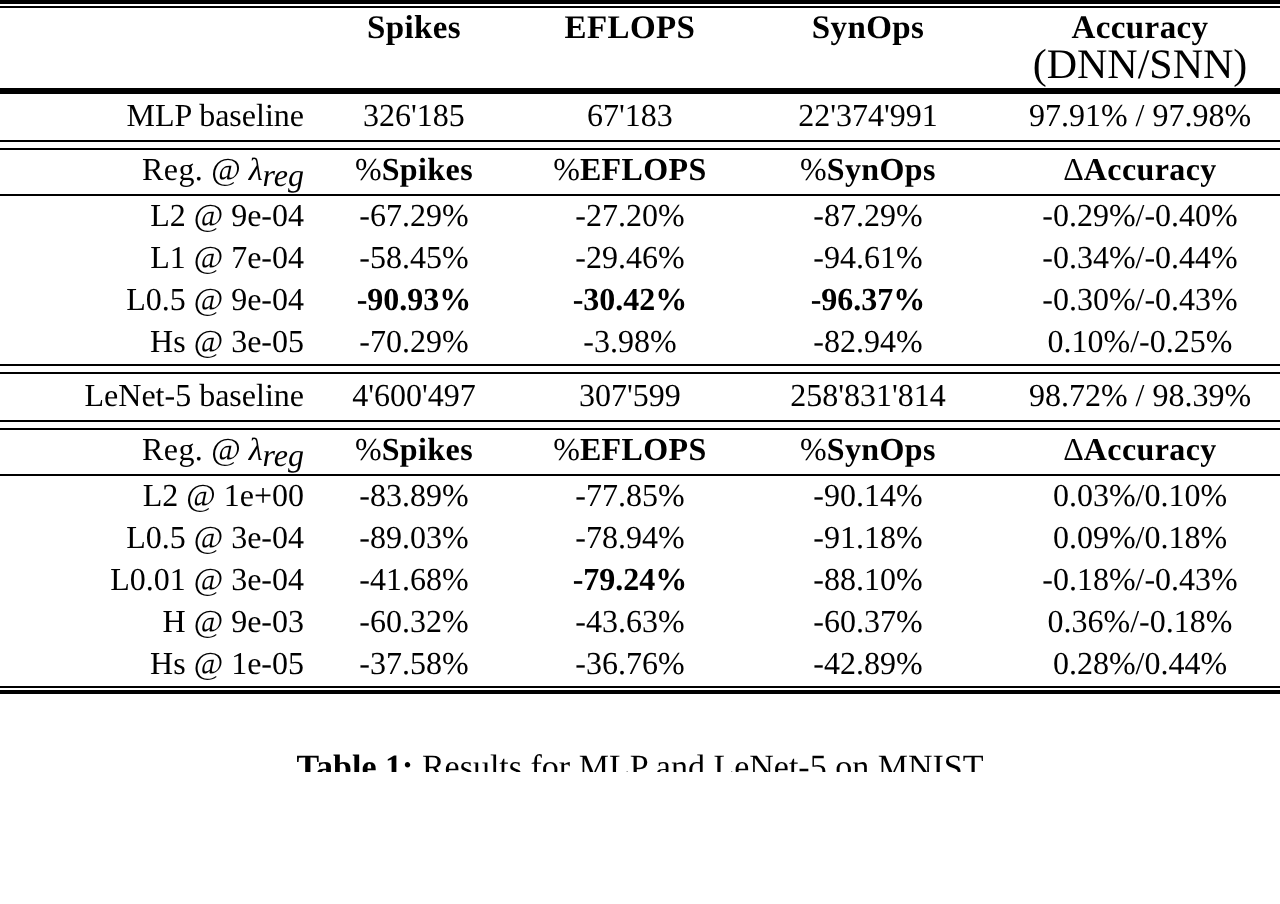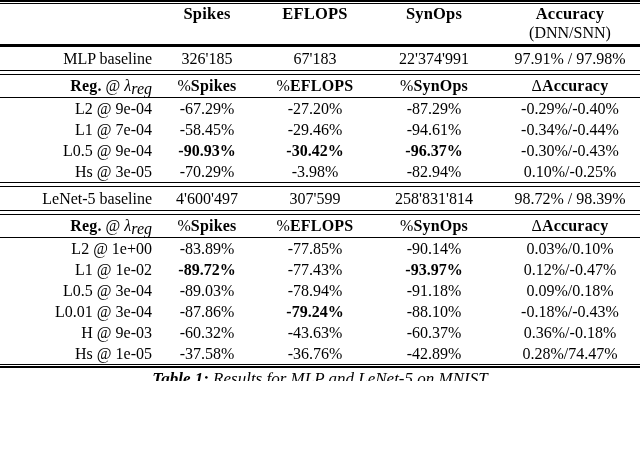--- a/index.html
+++ b/index.html
@@ -15,38 +15,38 @@
   table.tbl td{padding:0;font-size:16px;}
   
   .rtd{line-height:0;}
   .ln{background:#000;width:100%;font-size:0;line-height:0;}
   .h1{height:1px}.h2{height:2px}.h3{height:3px}
   .gap{width:100%;font-size:0;line-height:0;}
   .g1{height:1px}.g3{height:3px}
   
   .headrow td{height:40px;vertical-align:top;padding-top:2px;}
   .bhead{font-weight:bold;font-size:16.5px;line-height:19px;text-align:center;letter-spacing:.2px;}
-  .accsub{font-weight:normal;font-size:16px;line-height:19px;text-align:center;}
+  .accsub{font-weight:normal;font-size:21px;line-height:19px;text-align:center;}
   
   .c1{text-align:right;padding-left:8px !important;white-space:nowrap;}
   .cc{text-align:center;white-space:nowrap;}
   .brow td{height:23px;line-height:23px;}
   .regrow td{height:22px;line-height:22px;}
   .drow td{height:21px;line-height:21px;}
   .bv{font-weight:bold;}
-  b{font-weight:bold;margin-top:25px;}
+  b{font-weight:normal;margin-top:25px;}
   .it{font-style:italic;}
   sub.lsub{font-size:16px;font-style:italic;vertical-align:-3px;line-height:0;}
   .regrow .c1 b{letter-spacing:.2px;}
   .pct{font-weight:normal;}
   .regb{font-weight:bold;letter-spacing:.2px;}
   
   .cap-clip{
-    height:13px;overflow:hidden;
-    text-align:center;font-size:17px;line-height:21px;white-space:nowrap;font-style:italic;
+    margin-top:26px;height:13px;overflow:hidden;
+    text-align:center;font-size:17px;line-height:21px;white-space:nowrap;
   }
   .cap-b{font-weight:bold;}
 </style>
 </head>
 <body>
 
 <table class="tbl">
   <colgroup>
     <col style="width:152px">
       <col style="width:110px">
@@ -185,53 +185,46 @@
   </tr>
 
   <tr class="drow">
     <td class="c1">L2 @ 1e+00</td>
     <td class="cc">-83.89%</td>
     <td class="cc">-77.85%</td>
     <td class="cc">-90.14%</td>
     <td class="cc">0.03%/0.10%</td>
   </tr>
   <tr class="drow">
-    <td class="c1">L1 @ 1e-02</td>
-    <td class="cc bv">-89.72%</td>
-    <td class="cc">-77.43%</td>
-    <td class="cc bv">-93.97%</td>
-    <td class="cc">0.12%/-0.47%</td>
-  </tr>
-  <tr class="drow">
     <td class="c1">L0.5 @ 3e-04</td>
     <td class="cc">-89.03%</td>
     <td class="cc">-78.94%</td>
     <td class="cc">-91.18%</td>
     <td class="cc">0.09%/0.18%</td>
   </tr>
   <tr class="drow">
     <td class="c1">L0.01 @ 3e-04</td>
-    <td class="cc">-87.86%</td>
+    <td class="cc">-41.68%</td>
     <td class="cc bv">-79.24%</td>
     <td class="cc">-88.10%</td>
     <td class="cc">-0.18%/-0.43%</td>
   </tr>
   <tr class="drow">
     <td class="c1">H @ 9e-03</td>
     <td class="cc">-60.32%</td>
     <td class="cc">-43.63%</td>
     <td class="cc">-60.37%</td>
     <td class="cc">0.36%/-0.18%</td>
   </tr>
   <tr class="drow">
     <td class="c1">Hs @ 1e-05</td>
     <td class="cc">-37.58%</td>
     <td class="cc">-36.76%</td>
     <td class="cc">-42.89%</td>
-    <td class="cc">0.28%/74.47%</td>
+    <td class="cc">0.28%/0.44%</td>
   </tr>
 
   <tr>
     <td class="rtd" colspan="5">
           <div class="ln h1"></div>
           <div class="gap g1"></div>
           <div class="ln h2"></div>
         </td>
   </tr>
 </tbody>

